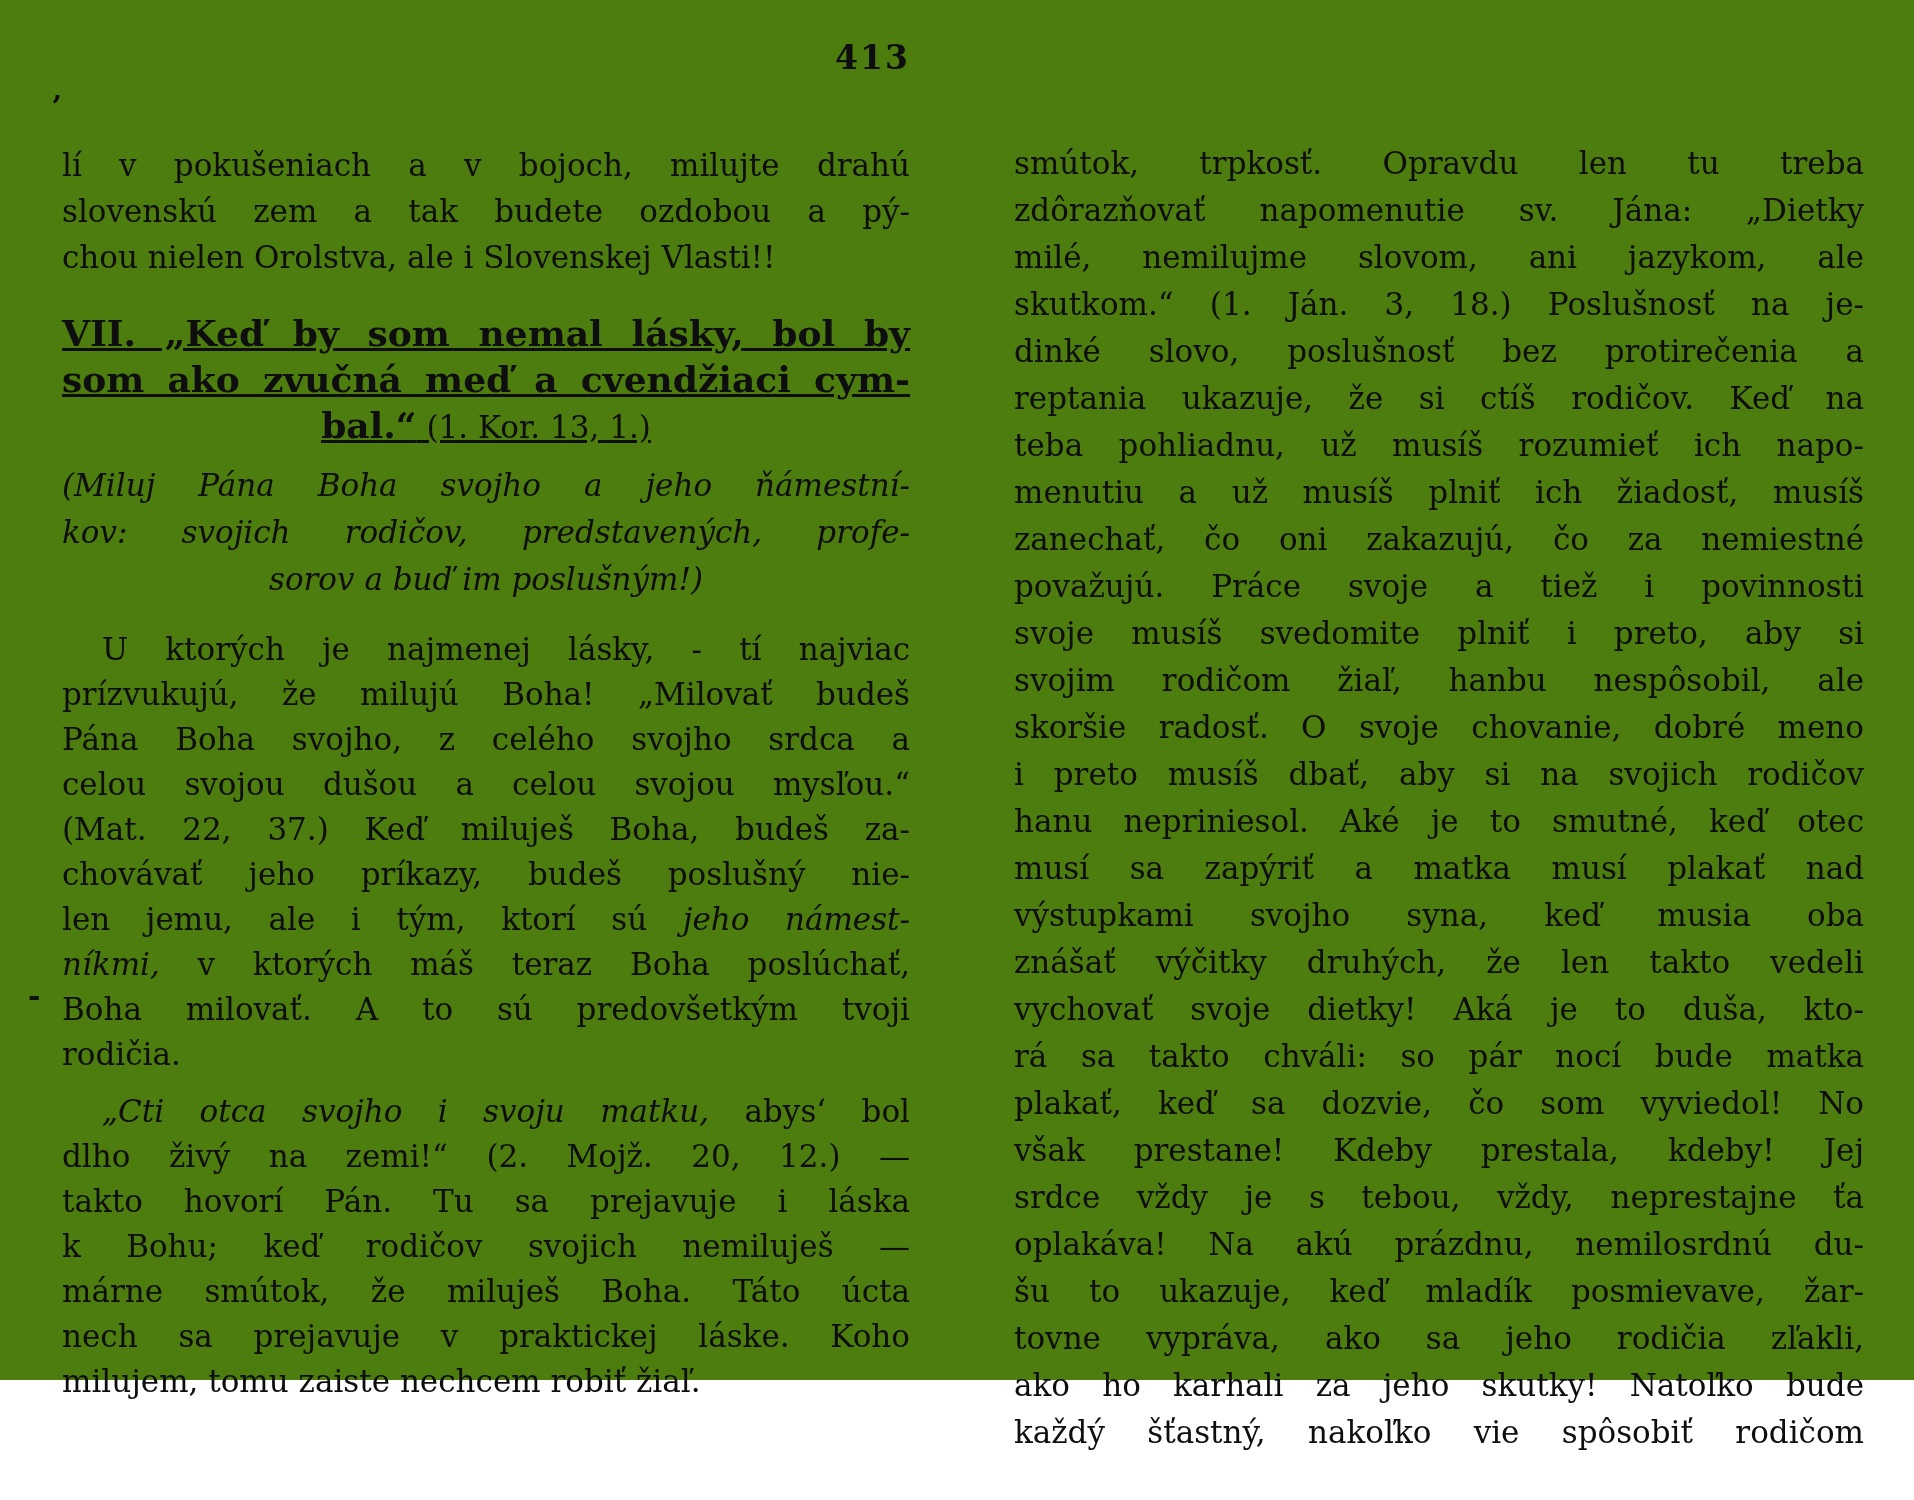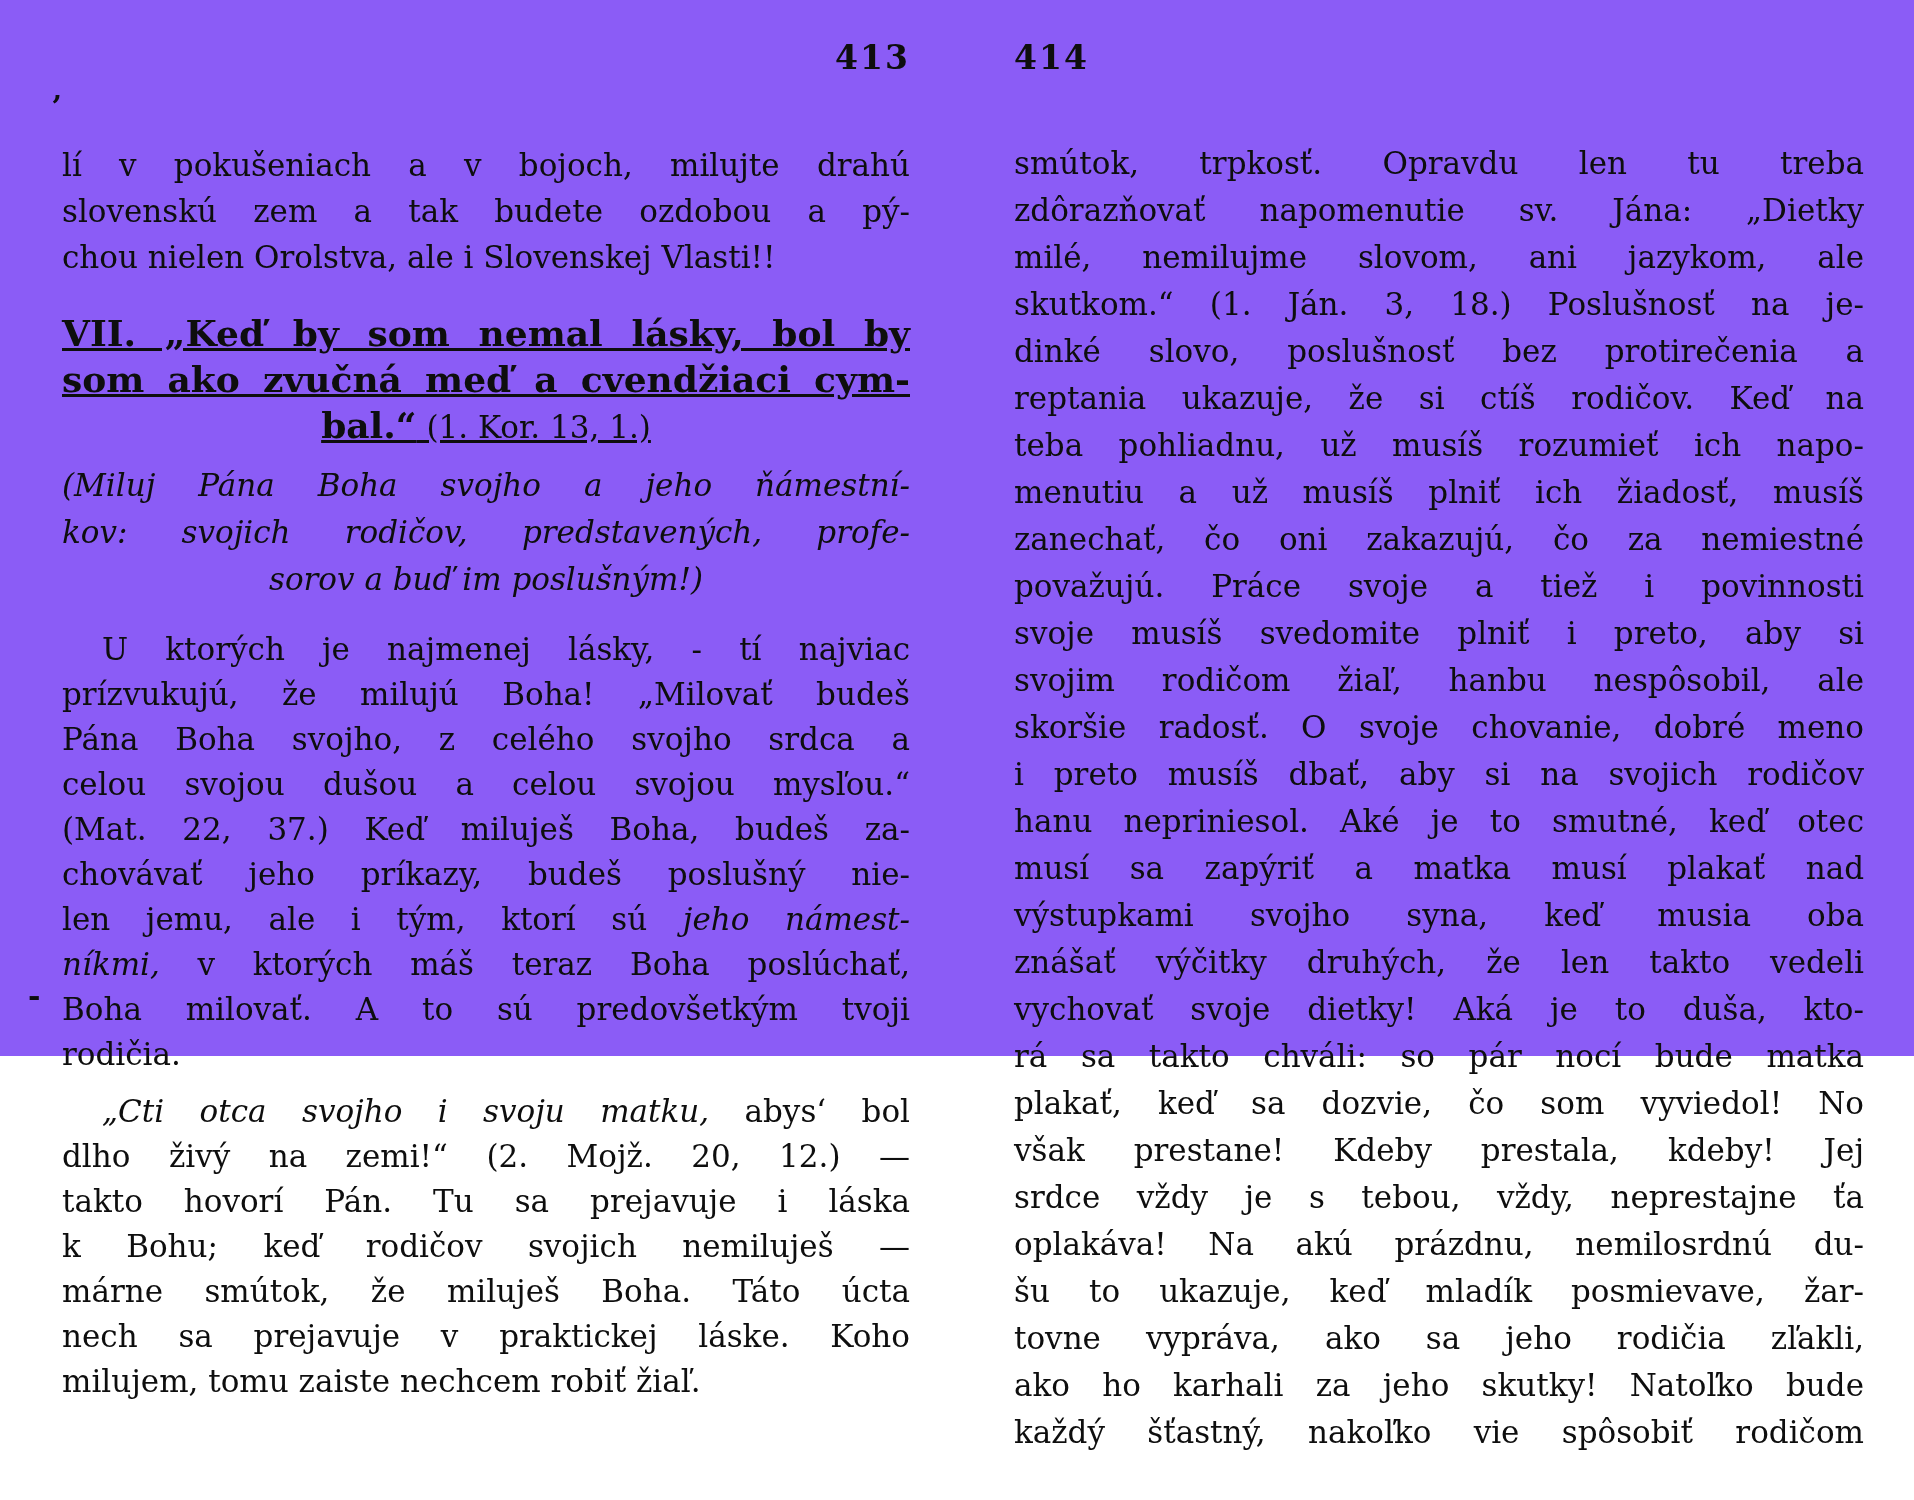--- a/index.html
+++ b/index.html
@@ -8,22 +8,22 @@
     width: 1914px;
     height: 1500px;
     background: #ffffff;
     overflow: hidden;
     font-family: "DejaVu Serif", "Liberation Serif", serif;
     color: #0e0e0e;
   }
   .page {
     position: relative;
     width: 1914px;
-    height: 1056px;
-    background: #8b5cf6;
+    height: 1380px;
+    background: #4d7c0f;
   }
   .pagenum {
     position: absolute;
     top: 38px;
     font-size: 33px;
     font-weight: bold;
     letter-spacing: 2px;
   }
   .pagenum-left {
     left: 62px;
@@ -87,21 +87,20 @@
   }
   .mark-apostrophe { left: 52px; top: 72px; }
   .mark-dash { left: 28px; top: 978px; }
 </style>
 </head>
 <body>
 
 <div class="page">
 
   <div class="pagenum pagenum-left">413</div>
-  <div class="pagenum pagenum-right">414</div>
 
   <div class="margin-mark mark-apostrophe">‚</div>
   <div class="margin-mark mark-dash">-</div>
 
   <div class="col col-left">
 
     <div class="p1">
       <div class="jline">lí v pokušeniach a v bojoch, milujte drahú</div>
       <div class="jline">slovenskú zem a tak budete ozdobou a pý-</div>
       <div class="lline">chou nielen Orolstva, ale i Slovenskej Vlasti!!</div>

